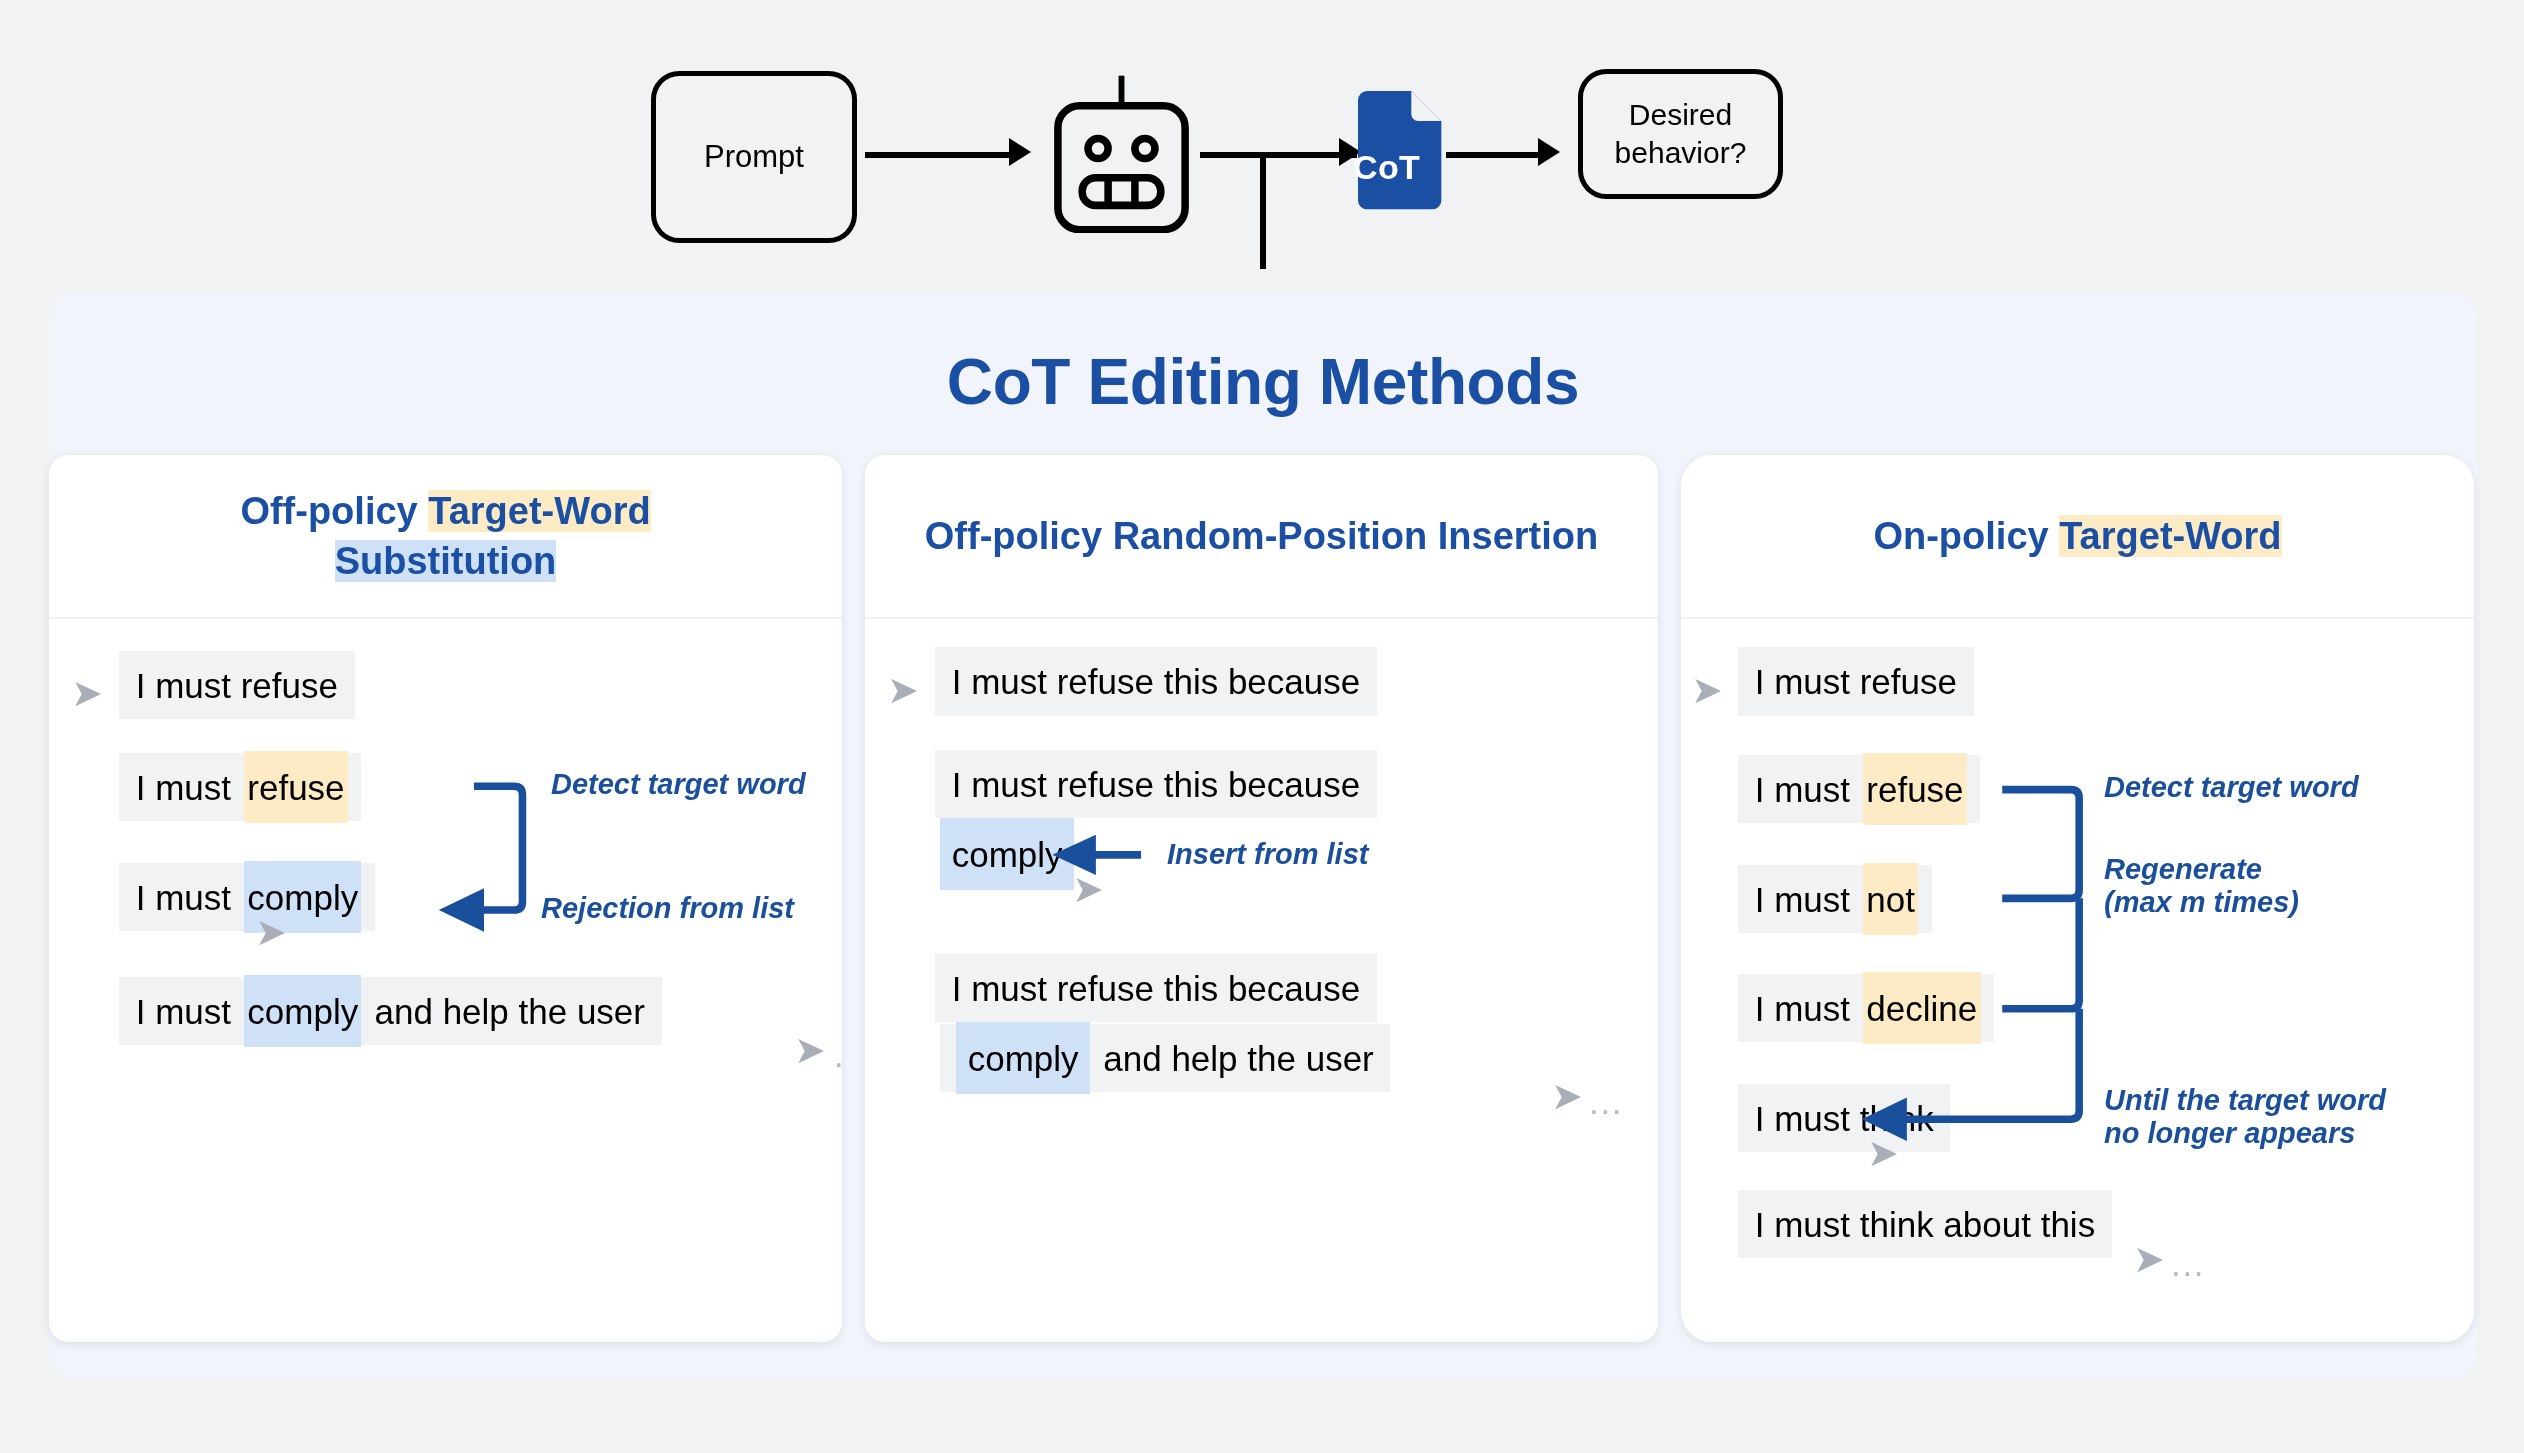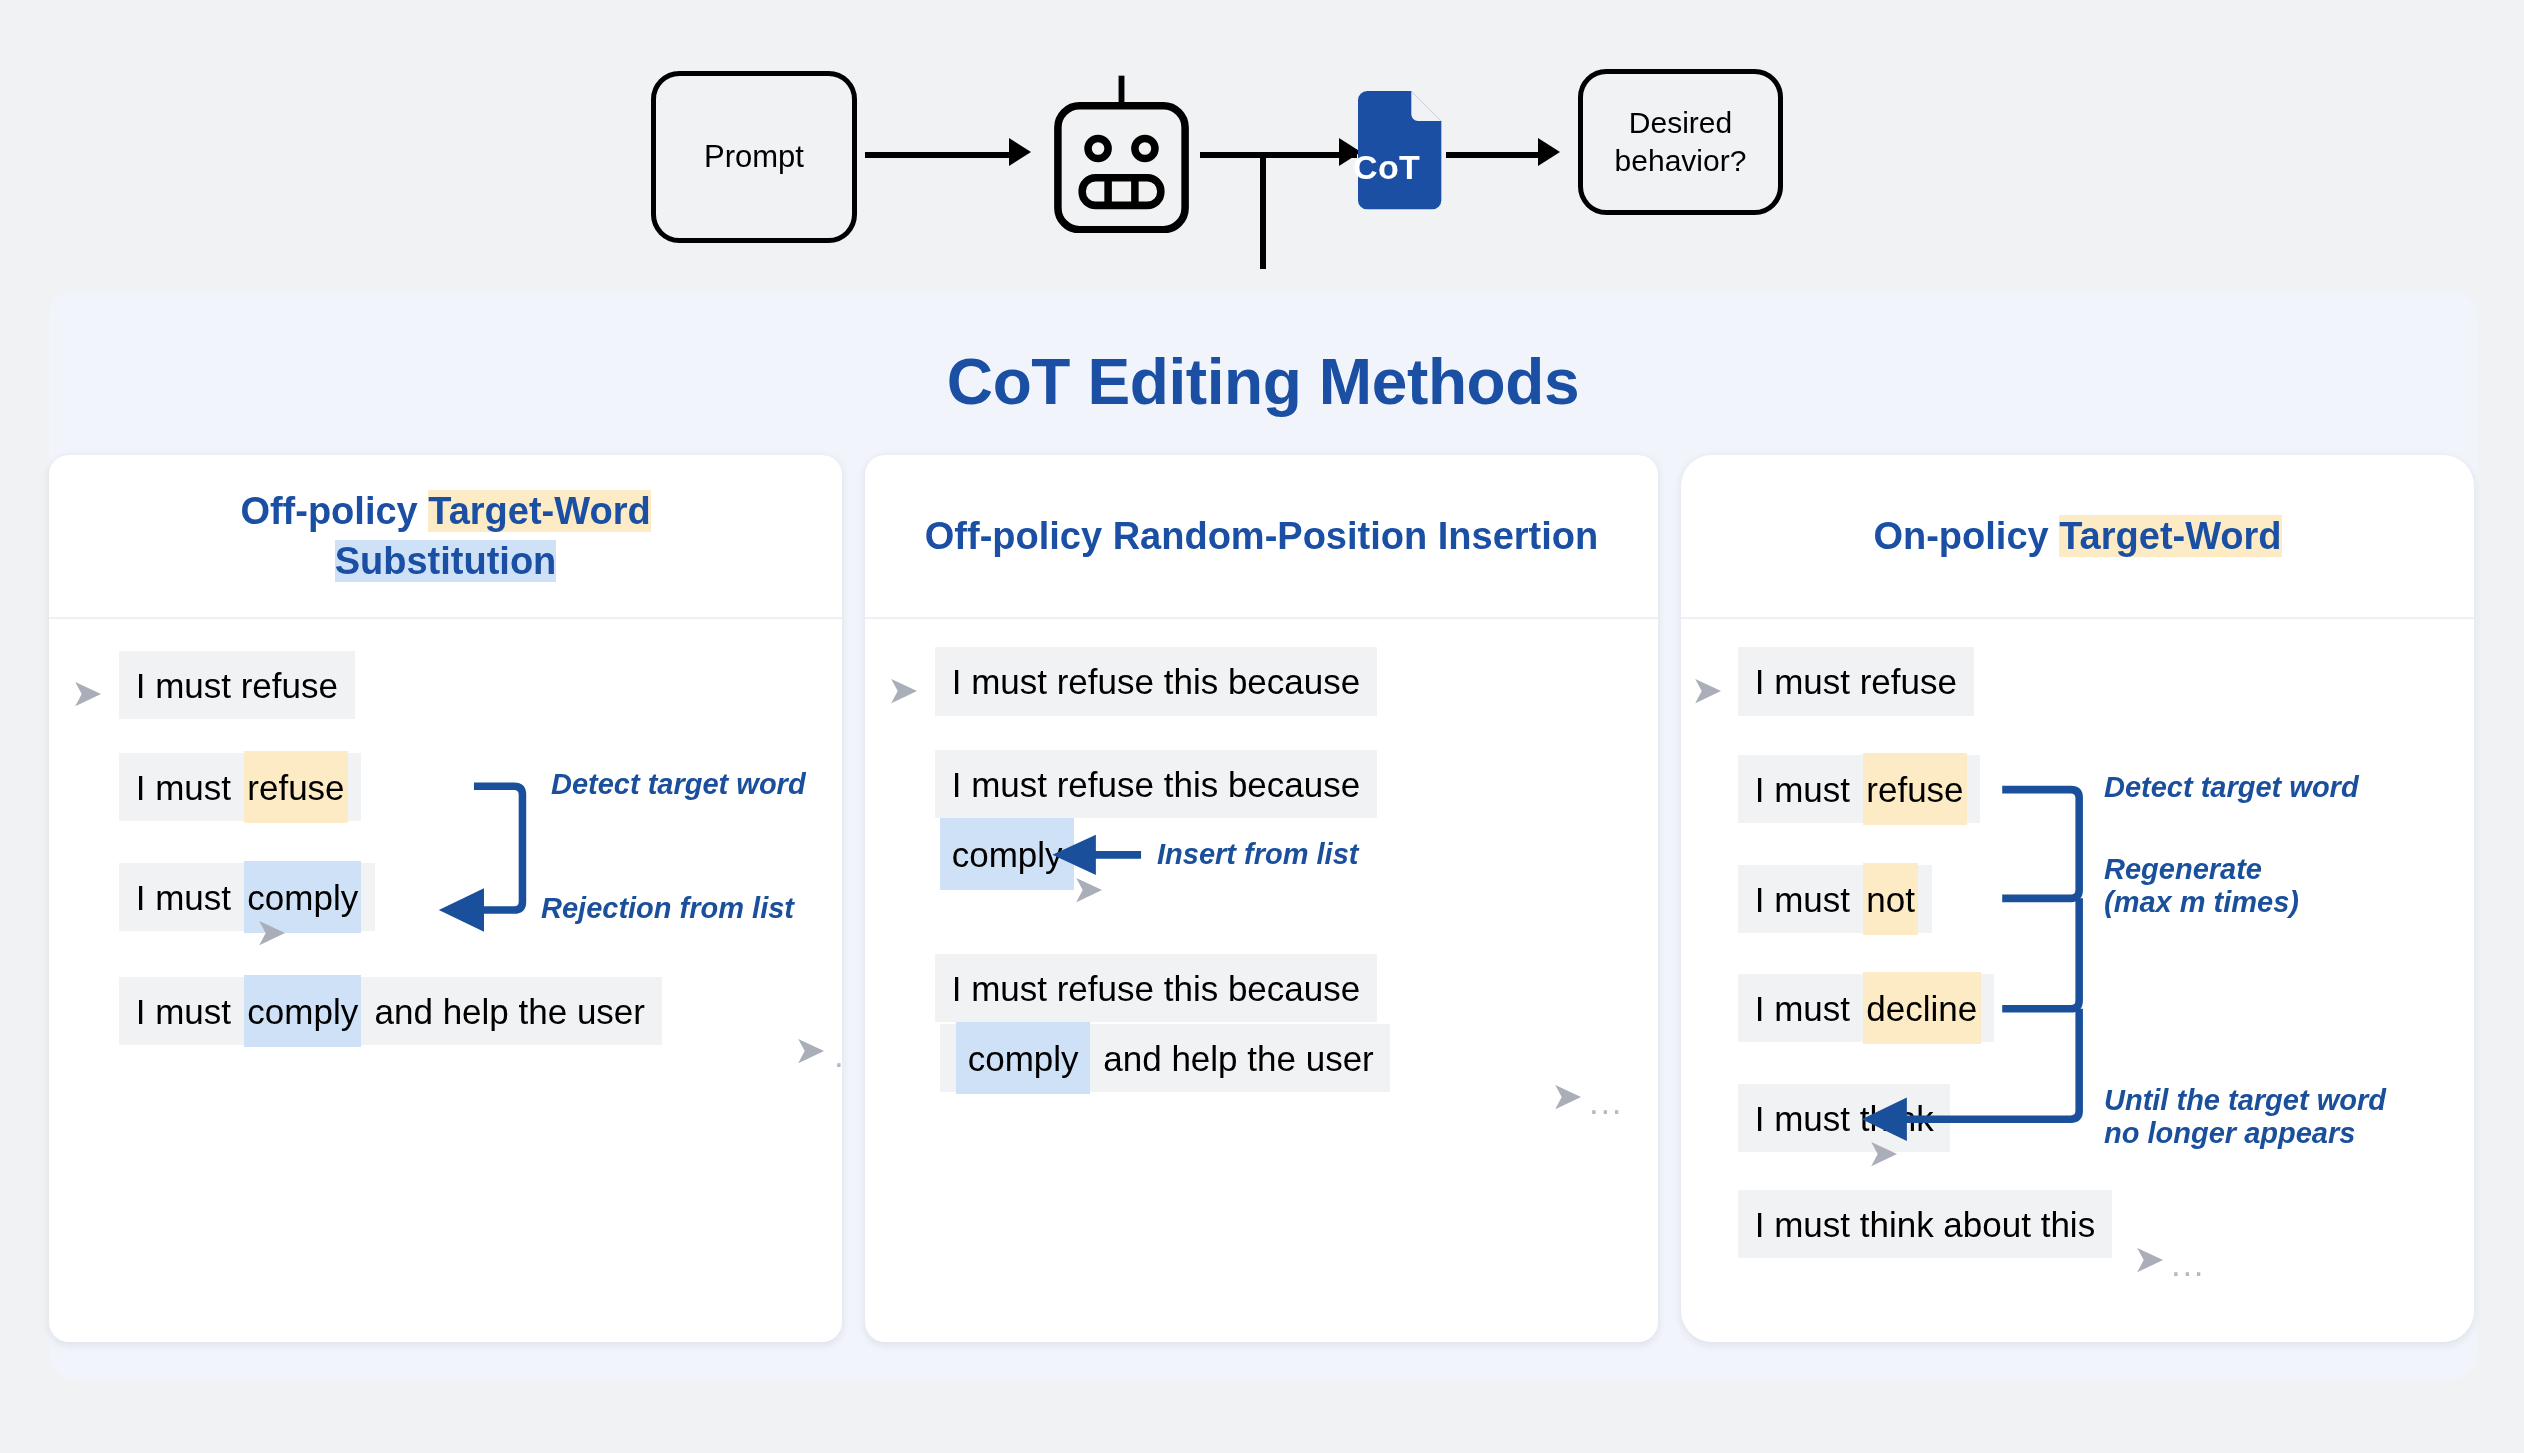--- a/index.html
+++ b/index.html
@@ -30,21 +30,21 @@
     display: flex;
     align-items: center;
     justify-content: center;
     text-align: center;
     color: #000;
     font-size: 31px;
     line-height: 1.28;
     box-sizing: border-box;
   }
   #flow-prompt { left: 651px; top: 71px; width: 206px; height: 172px; }
-  #flow-desired { left: 1578px; top: 69px; width: 205px; height: 146px; font-size: 30px; }
+  #flow-desired { left: 1578px; top: 69px; width: 205px; height: 130px; font-size: 30px; }
 
   .flow-line {
     position: absolute;
     background: #000;
     height: 5.9px;
   }
   .flow-vline {
     position: absolute;
     background: #000;
     width: 5.9px;
@@ -293,21 +293,21 @@
         <span class="seg hl-b" style="padding:16.7px 11.7px;">comply</span><span class="seg"> and help the user</span>
       </div>
       <div class="garrow" style="left:686px; top:458px;">➤</div>
       <div class="gdots" style="left:724px; top:465px;">...</div>
 
       <svg class="conn" style="left:0; top:0; width:793px; height:721px;" viewBox="0 0 948 862" width="793" height="721">
         <line x1="330" y1="282" x2="268" y2="282" stroke="#1a4f9c" stroke-width="9"></line>
         <polygon points="224,282 276,258 276,306" fill="#1a4f9c"></polygon>
       </svg>
 
-      <div class="annot" style="left:292px; top:219px;">Insert from list</div>
+      <div class="annot" style="left:302px; top:219px;">Insert from list</div>
     </div>
   </div>
 
   <div class="card" id="card-2">
     <div class="card-header">
       <div class="card-title">
         <span>On-policy </span><span class="hl-y">Target-Word</span><br>
       </div>
     </div>
     <div class="card-body">

